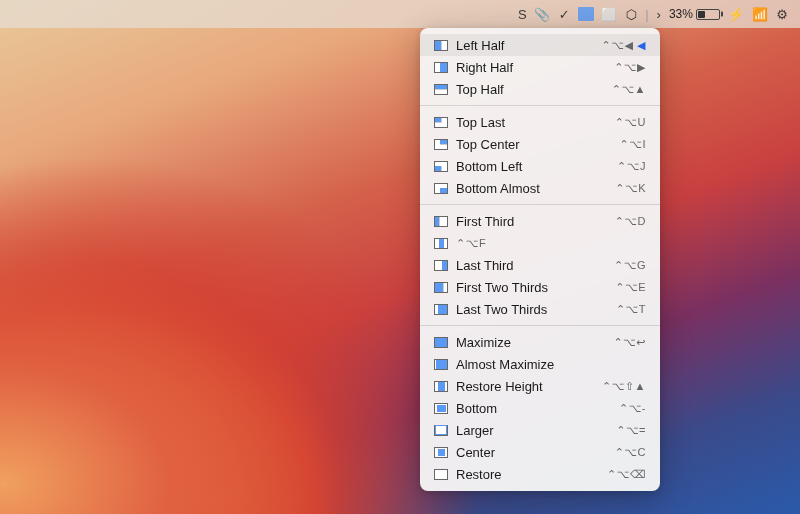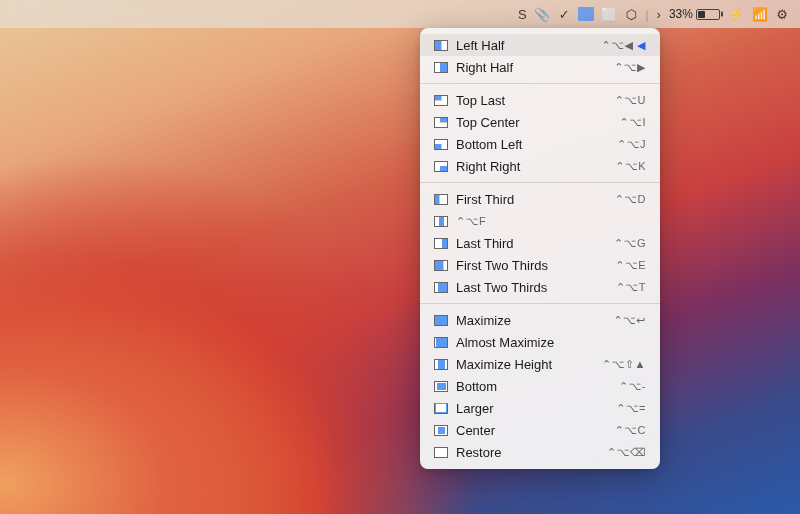--- a/index.html
+++ b/index.html
@@ -273,20 +273,29 @@
     </div>
     <div class="menu-item">
       <div class="menu-item-icon">
         <div class="win-icon icon-right-half">
             <div class="fill"></div>
           </div>
       </div>
       <span class="menu-item-label">Right Half</span>
       <span class="shortcut">⌃⌥▶</span>
     </div>
+    <div class="menu-item">
+      <div class="menu-item-icon">
+        <div class="win-icon icon-top-half">
+            <div class="fill"></div>
+          </div>
+      </div>
+      <span class="menu-item-label">Top Half</span>
+      <span class="shortcut">⌃⌥▲</span>
+    </div>
   </div>
 
   <div class="menu-divider"></div>
 
   <div class="menu-section">
     <div class="menu-item">
       <div class="menu-item-icon">
         <div class="win-icon icon-top-left">
             <div class="fill"></div>
           </div>
@@ -311,21 +320,21 @@
       </div>
       <span class="menu-item-label">Bottom Left</span>
       <span class="shortcut">⌃⌥J</span>
     </div>
     <div class="menu-item">
       <div class="menu-item-icon">
         <div class="win-icon icon-bottom-right">
             <div class="fill"></div>
           </div>
       </div>
-      <span class="menu-item-label">Right Right</span>
+      <span class="menu-item-label">Bottom Almost</span>
       <span class="shortcut">⌃⌥K</span>
     </div>
   </div>
 
   <div class="menu-divider"></div>
 
   <div class="menu-section">
     <div class="menu-item">
       <div class="menu-item-icon">
         <div class="win-icon icon-first-third">
@@ -392,21 +401,21 @@
       </div>
       <span class="menu-item-label">Almost Maximize</span>
       <span class="shortcut"></span>
     </div>
     <div class="menu-item">
       <div class="menu-item-icon">
         <div class="win-icon icon-max-height">
             <div class="fill"></div>
           </div>
       </div>
-      <span class="menu-item-label">Maximize Height</span>
+      <span class="menu-item-label">Restore Height</span>
       <span class="shortcut">⌃⌥⇧▲</span>
     </div>
     <div class="menu-item">
       <div class="menu-item-icon">
         <div class="win-icon icon-smaller">
             <div class="fill"></div>
           </div>
       </div>
       <span class="menu-item-label">Bottom</span>
       <span class="shortcut">⌃⌥-</span>

